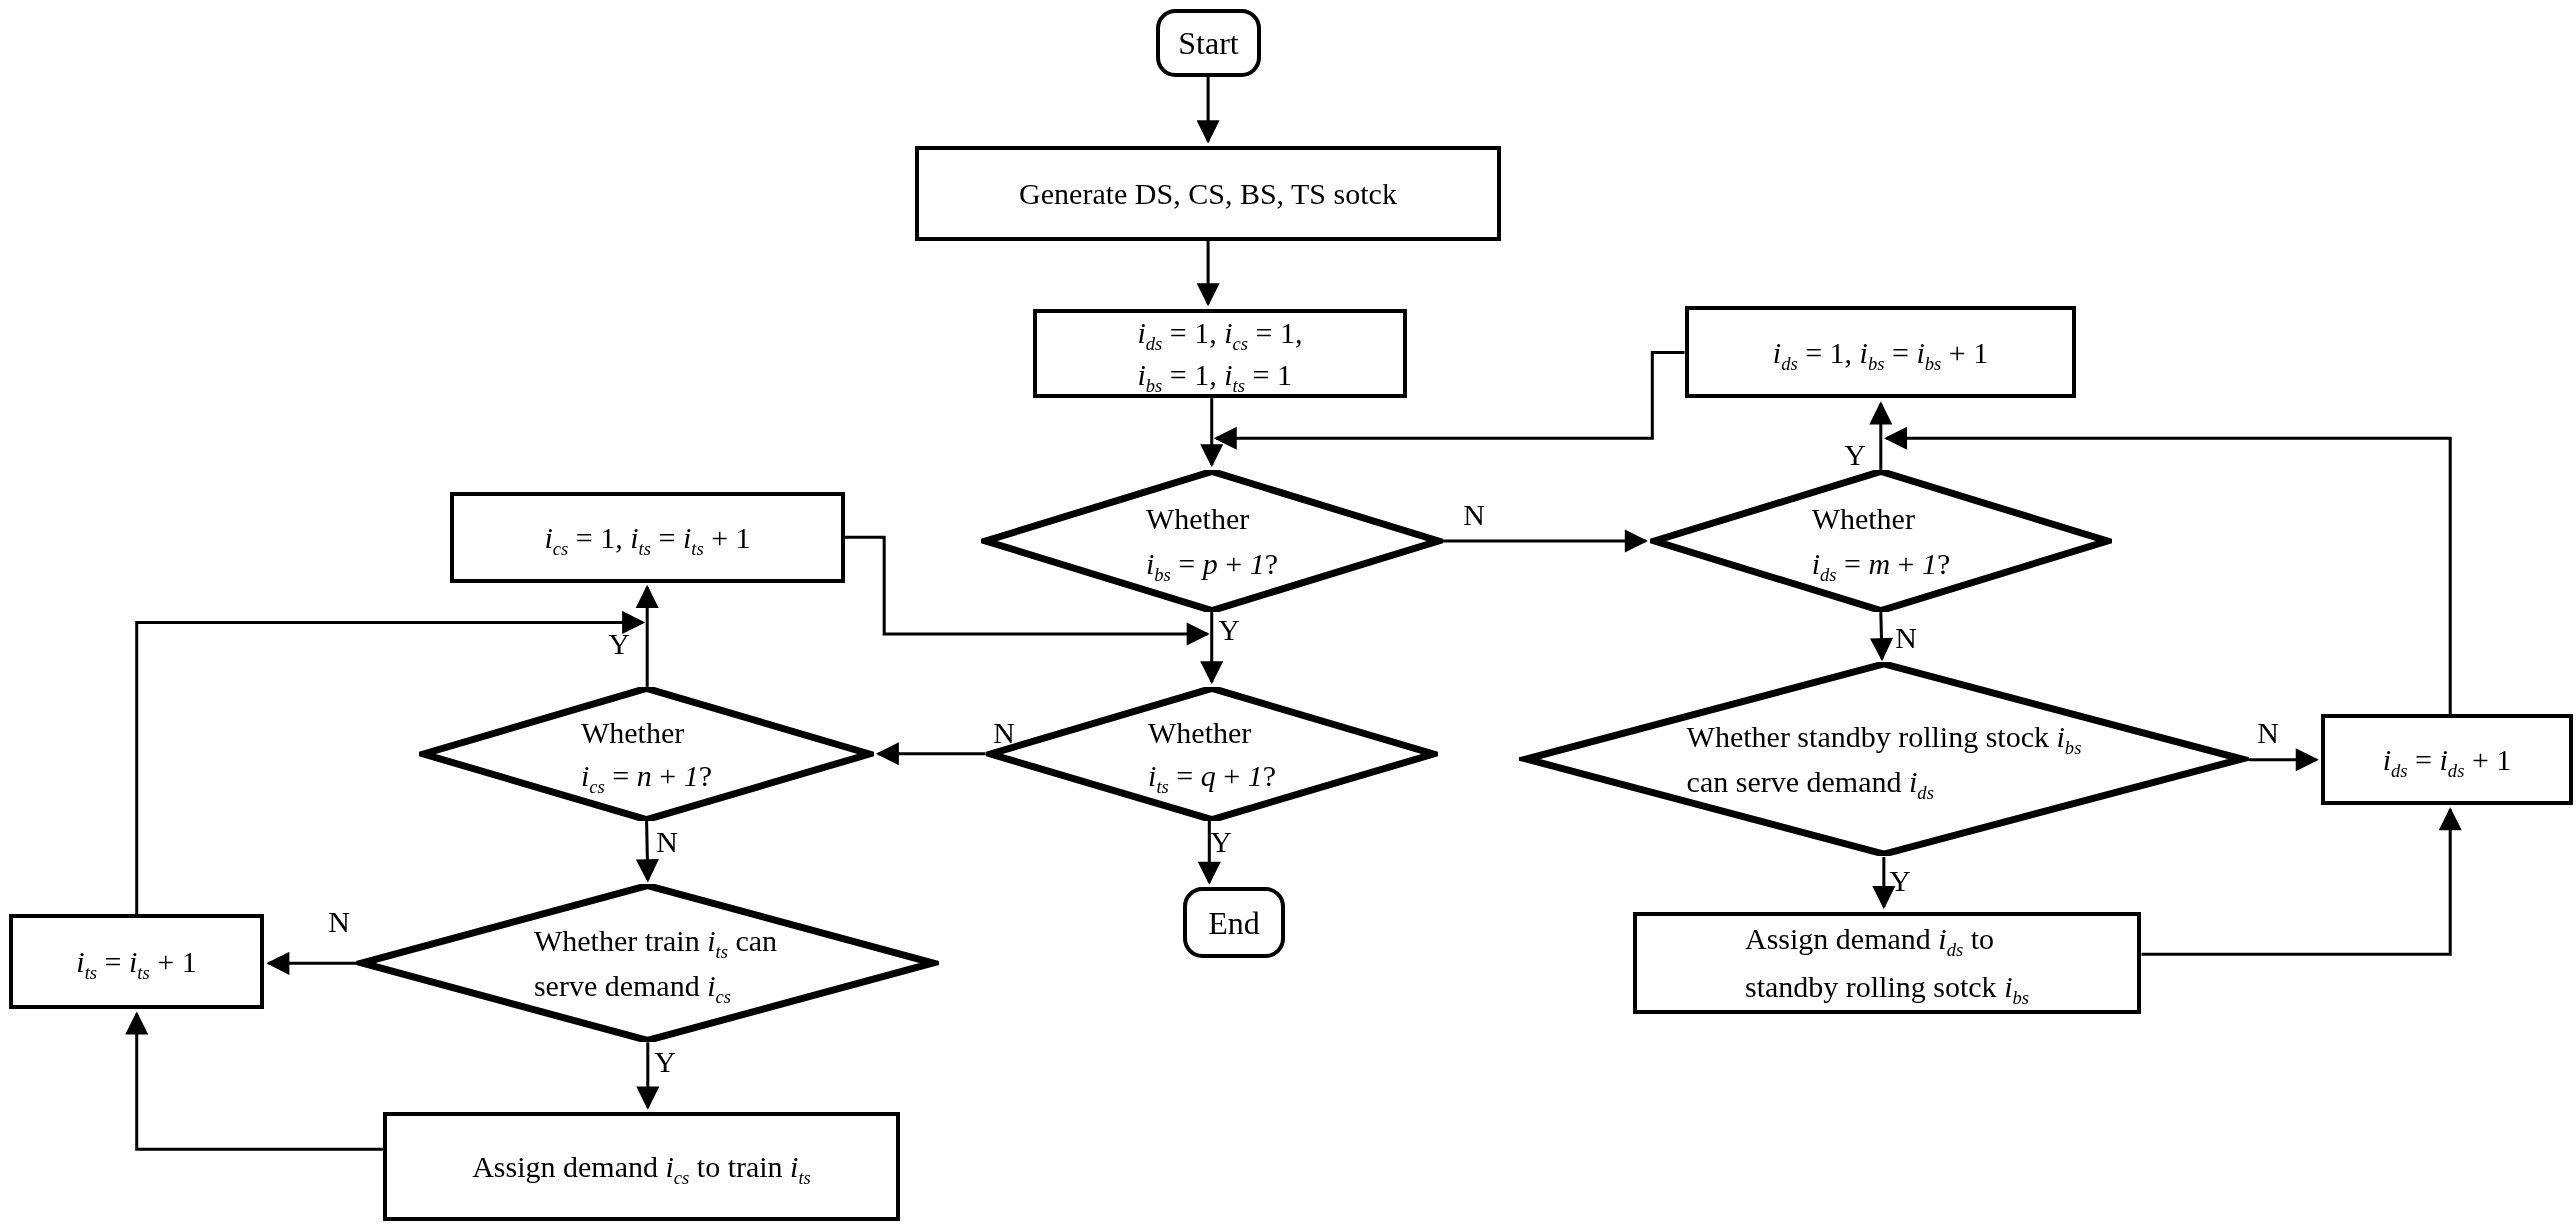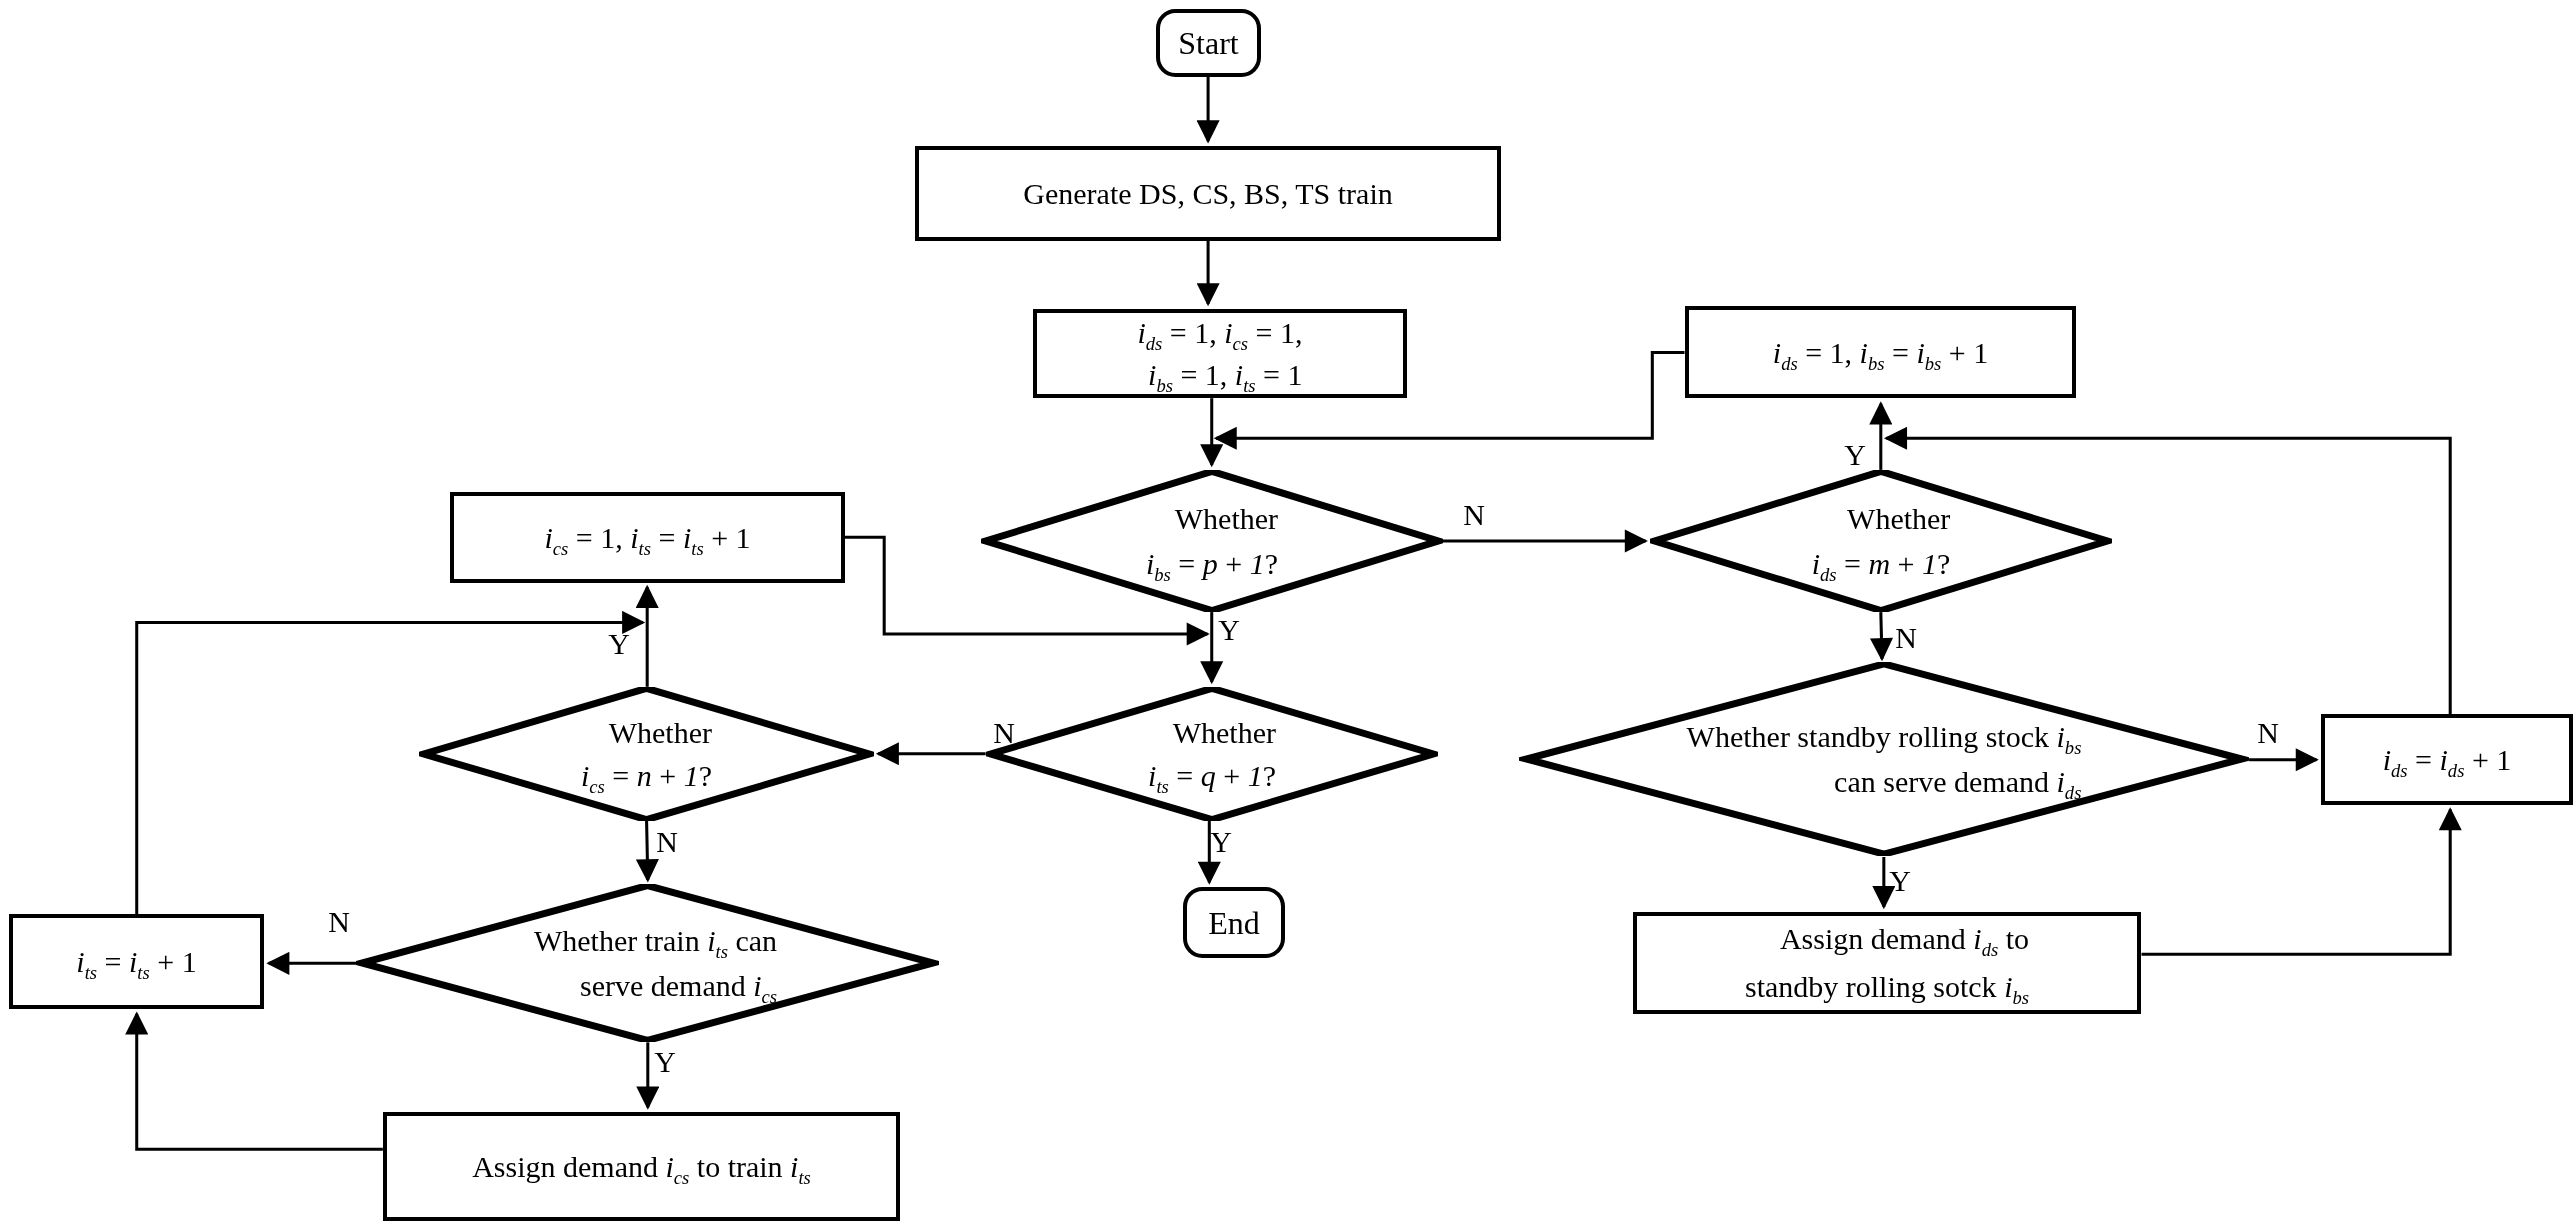--- a/index.html
+++ b/index.html
@@ -9,21 +9,21 @@
     background:#ffffff;
     font-family:"Liberation Serif", serif;
     color:#000;
     overflow:hidden;
   }
   .wires{position:absolute;left:0;top:0;width:2576px;height:1226px;}
   .wires polyline{fill:none;stroke:#000;stroke-width:5px;}
   .node{
     position:absolute;
     display:flex;align-items:center;justify-content:center;
-    text-align:right;box-sizing:border-box;
+    text-align:left;box-sizing:border-box;
     font-size:30px;line-height:1.5;
   }
   .rect{border:4.3px solid #000;background:#fff;}
   .terminal{border:4.9px solid #000;border-radius:19.4px;background:#fff;font-size:32px;}
   .diamond{background:transparent;}
   .diamond .dshape{position:absolute;left:0;top:0;width:100%;height:100%;}
   .diamond .dshape polygon{fill:#fff;stroke:#000;stroke-width:7px;vector-effect:non-scaling-stroke;}
   .txt{position:relative;z-index:2;}
   sub{font-size:0.62em;line-height:0;}
   i{font-style:italic;}
@@ -69,21 +69,21 @@
 
   <div class="node terminal" style="left:1156px;top:8.5px;width:105px;height:68px">
     <div class="txt">Start</div>
   </div>
   <div class="node terminal" style="left:1183px;top:887px;width:102px;height:71px">
     <div class="txt">End</div>
   </div>
 
   <div class="node rect" style="left:915px;top:146px;width:586px;height:95px">
     <div class="txt">
-      <div>Generate DS,  CS, BS, TS train</div>
+      <div>Generate DS,  CS, BS, TS sotck</div>
     </div>
   </div>
 
   <div class="node rect" style="left:1033px;top:309px;width:374px;height:89px">
     <div class="txt" style="line-height:1.4;">
       <div><i>i</i><sub><i>ds</i></sub> = 1, <i>i</i><sub><i>cs</i></sub> = 1,</div>
       <div><i>i</i><sub><i>bs</i></sub> = 1, <i>i</i><sub><i>ts</i></sub> = 1</div>
     </div>
   </div>
 

